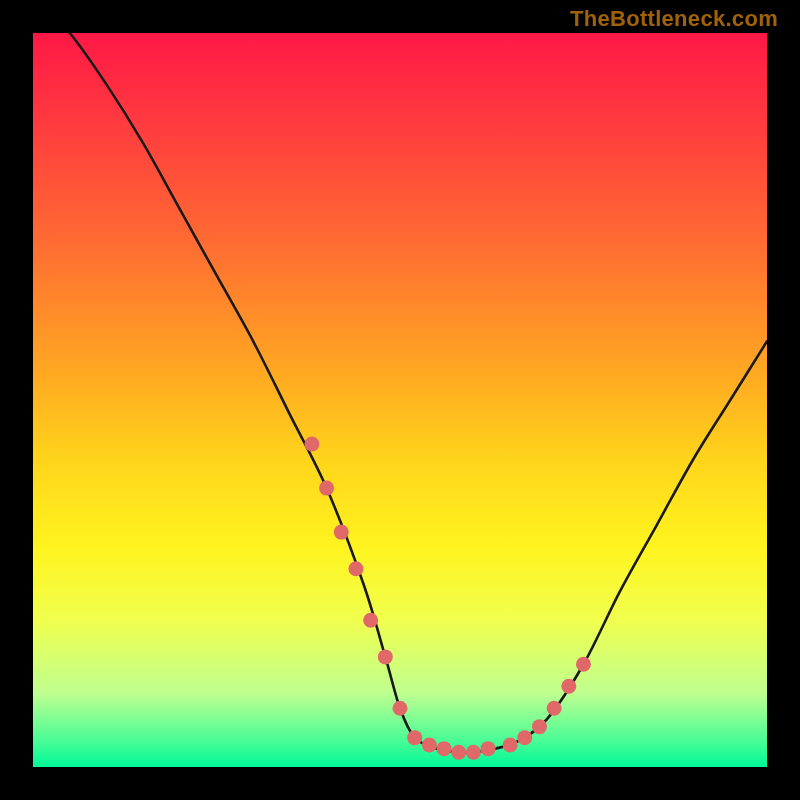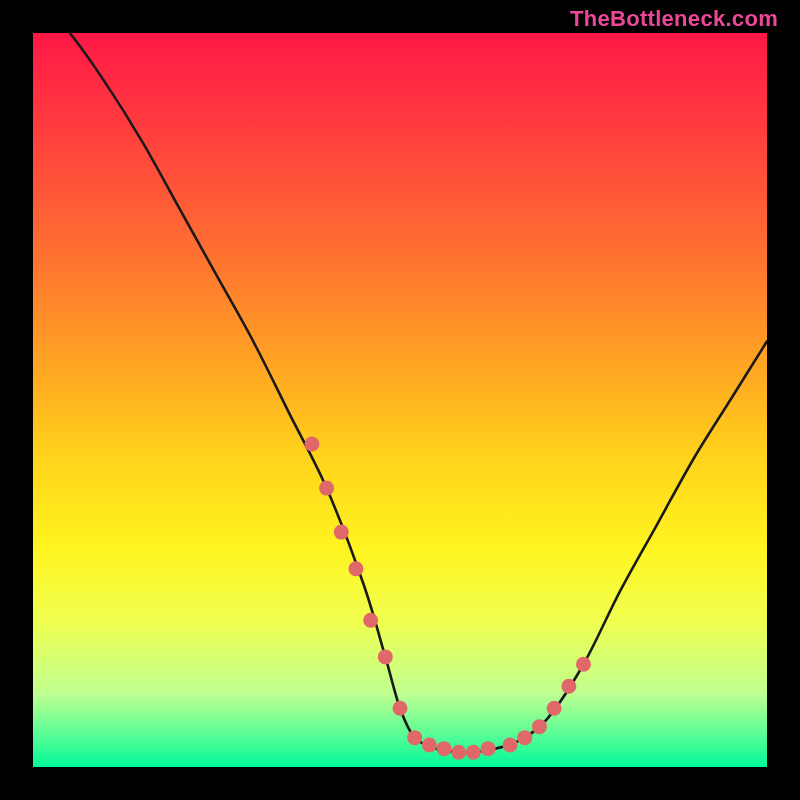--- a/index.html
+++ b/index.html
@@ -49,21 +49,21 @@
     width: 100%;
     height: 100%;
   }
   .watermark {
     position: absolute;
     top: 6px;
     right: 22px;
     font-family: Arial, Helvetica, sans-serif;
     font-size: 22px;
     font-weight: 600;
-    color: #ec4899;
+    color: #a16207;
     letter-spacing: 0.3px;
   }
 </style>
 </head>
 <body>
 
 <div class="stage">
 
   <div class="watermark">TheBottleneck.com</div>
 

